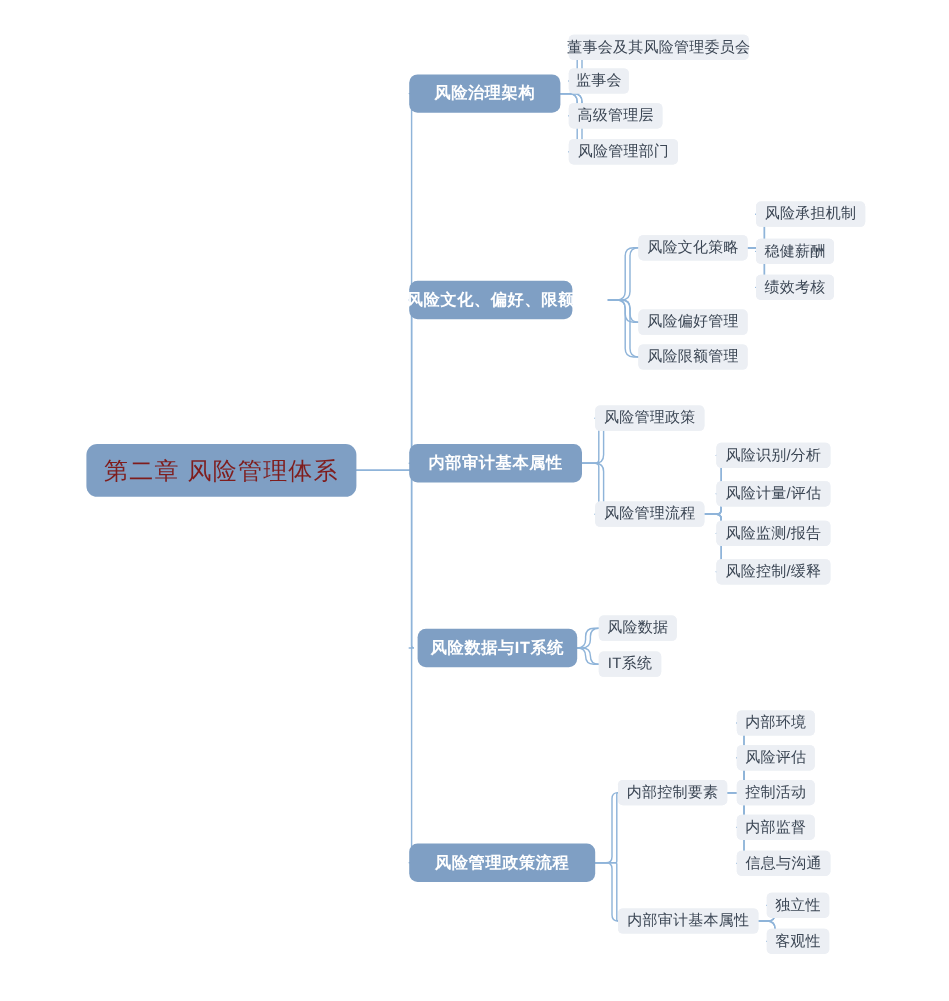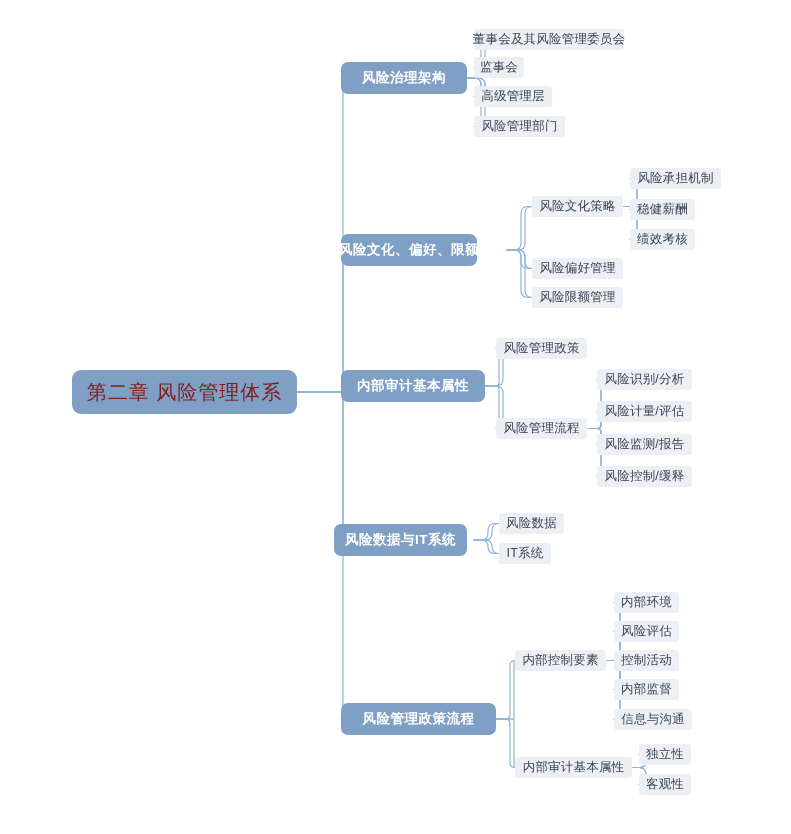--- a/index.html
+++ b/index.html
@@ -179,21 +179,21 @@
       </div>
       <div class="node node-leaf" style="left: 597px; top: 401px; width: 95px; height: 21px;">
         <span>风险计量/评估</span>
       </div>
       <div class="node node-leaf" style="left: 597px; top: 434px; width: 95px; height: 21px;">
         <span>风险监测/报告</span>
       </div>
       <div class="node node-leaf" style="left: 597px; top: 466px; width: 95px; height: 21px;">
         <span>风险控制/缓释</span>
       </div>
-      <div class="node node-l1" style="left: 334px; top: 524px; width: 133px; height: 32px; text-align: center;">
+      <div class="node node-l1" style="left: 348px; top: 524px; width: 133px; height: 32px; text-align: center;">
         <span>风险数据与IT系统</span>
       </div>
       <div class="node node-leaf" style="left: 499px; top: 513px; width: 65px; height: 21px;">
         <span>风险数据</span>
       </div>
       <div class="node node-leaf" style="left: 499px; top: 543px; width: 52px; height: 21px;">
         <span>IT系统</span>
       </div>
       <div class="node node-l1" style="left: 341px; top: 703px; width: 155px; height: 32px;">
         <span>风险管理政策流程</span>

